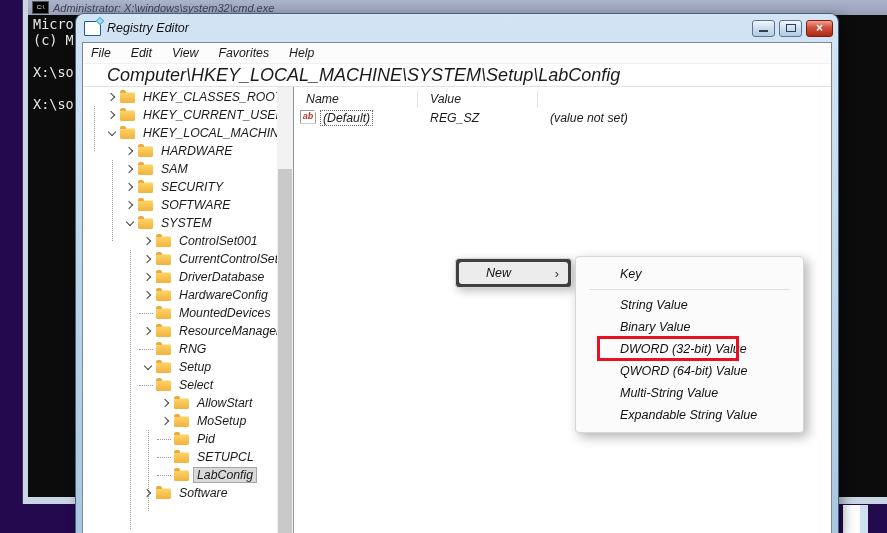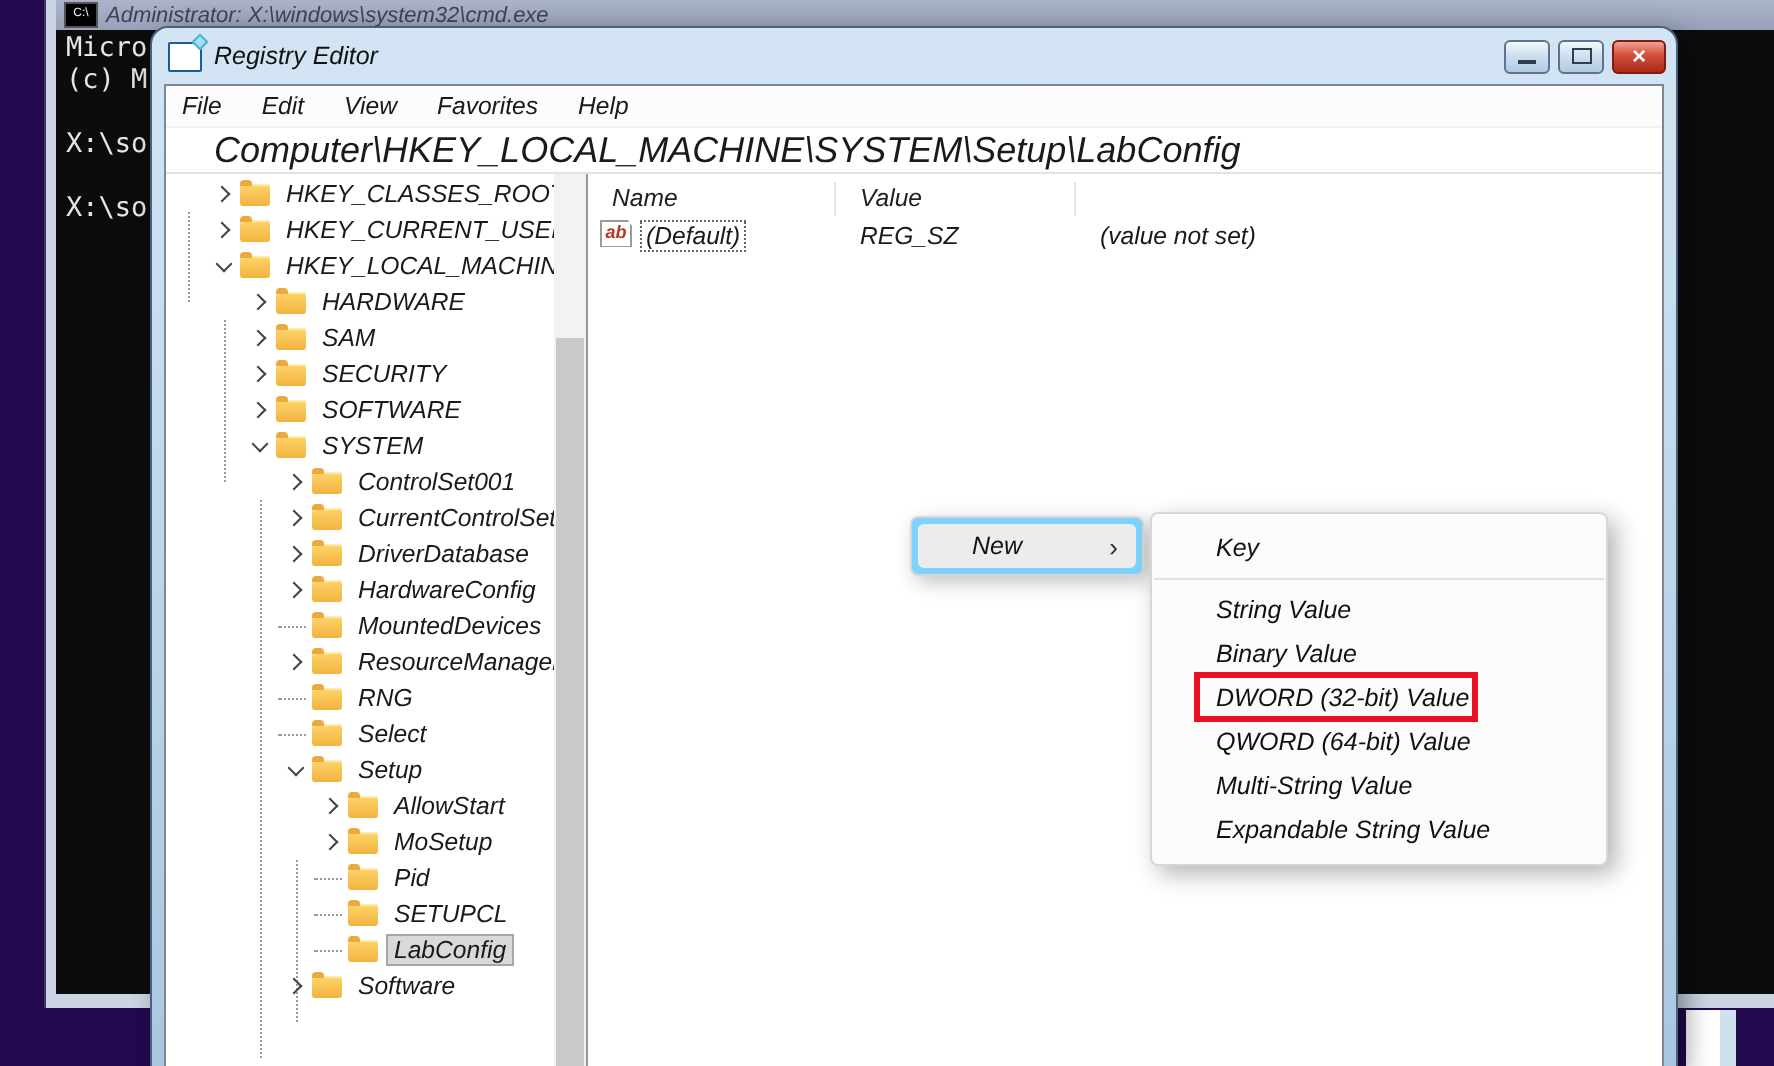--- a/index.html
+++ b/index.html
@@ -86,28 +86,28 @@
   .lrow{height:19px;display:flex;align-items:center;font-style:italic;font-size:12.3px;color:#1a1a1a;}
   .lcell{padding-left:12px;box-sizing:border-box;}
   .lcell.name{width:124px;flex:none;display:flex;align-items:flex-start;padding-left:6px;}
   .lcell.type{width:120px;flex:none;}
   .ab-ico{width:14px;height:12px;flex:none;background:#fff;border:1px solid #9a9a9a;margin-right:4px;
        color:#b23a2a;font-weight:bold;font-size:9px;line-height:11px;text-align:center;font-style:italic;
        clip-path:polygon(0 0,85% 0,100% 25%,100% 100%,0 100%);}
   .defname{border:1px dotted #666;padding:0 2px;}
 
   
-  #ctxmenu{left:455px;top:258px;width:117px;background:#7dd3fc;border:1px solid #d7d7d7;border-radius:4px;
+  #ctxmenu{left:455px;top:258px;width:117px;background:#404040;border:1px solid #d7d7d7;border-radius:4px;
        box-shadow:3px 3px 10px rgba(0,0,0,.25);padding:3px;box-sizing:border-box;z-index:20;}
   #ctx-new{height:22px;background:#ececec;border-radius:3px;display:flex;align-items:center;
        font-style:italic;font-size:12.5px;color:#111;}
   #ctx-new .lbl{padding-left:27px;}
   #ctx-new .arrow{margin-left:auto;padding-right:9px;font-style:normal;color:#333;font-size:13px;}
   #submenu{left:575px;top:256px;width:229px;background:#fbfbfb;border:1px solid #d6d6d6;border-radius:4px;
-       box-shadow:4px 4px 12px rgba(0,0,0,.3);padding:6px 0;box-sizing:border-box;z-index:21;}
+       box-shadow:4px 4px 12px rgba(0,0,0,.3);padding:6px 12px;box-sizing:border-box;z-index:21;}
   .smi{height:22px;line-height:22px;padding-left:32px;font-style:italic;font-size:12.5px;color:#111;}
   .smsep{height:1px;background:#e1e1e1;margin:4px 1px;}
 
   
   #redbox{left:597px;top:336px;width:142px;height:25px;border:3px solid #e81123;box-sizing:border-box;z-index:50;}
 
   
   #frag-w{left:843px;top:505px;width:17px;height:28px;background:#fff;z-index:0;}
   #frag-b{left:860px;top:505px;width:8px;height:28px;background:#cfe0ef;z-index:0;}
 </style>
@@ -224,28 +224,28 @@
             <span class="chev col" style="margin-left: 58px;"></span>
             <span class="folder"></span>
             <span class="tlabel">ResourceManager</span>
           </div>
           <div class="trow">
             <span class="chev leaf" style="margin-left: 58px;"></span>
             <span class="folder"></span>
             <span class="tlabel">RNG</span>
           </div>
           <div class="trow">
+            <span class="chev exp" style="margin-left: 58px;"></span>
+            <span class="folder"></span>
+            <span class="tlabel">Setup</span>
+          </div>
+          <div class="trow">
             <span class="chev leaf" style="margin-left: 58px;"></span>
             <span class="folder"></span>
             <span class="tlabel">Select</span>
-          </div>
-          <div class="trow">
-            <span class="chev exp" style="margin-left: 58px;"></span>
-            <span class="folder"></span>
-            <span class="tlabel">Setup</span>
           </div>
           <div class="trow">
             <span class="chev col" style="margin-left: 76px;"></span>
             <span class="folder"></span>
             <span class="tlabel">AllowStart</span>
           </div>
           <div class="trow">
             <span class="chev col" style="margin-left: 76px;"></span>
             <span class="folder"></span>
             <span class="tlabel">MoSetup</span>

